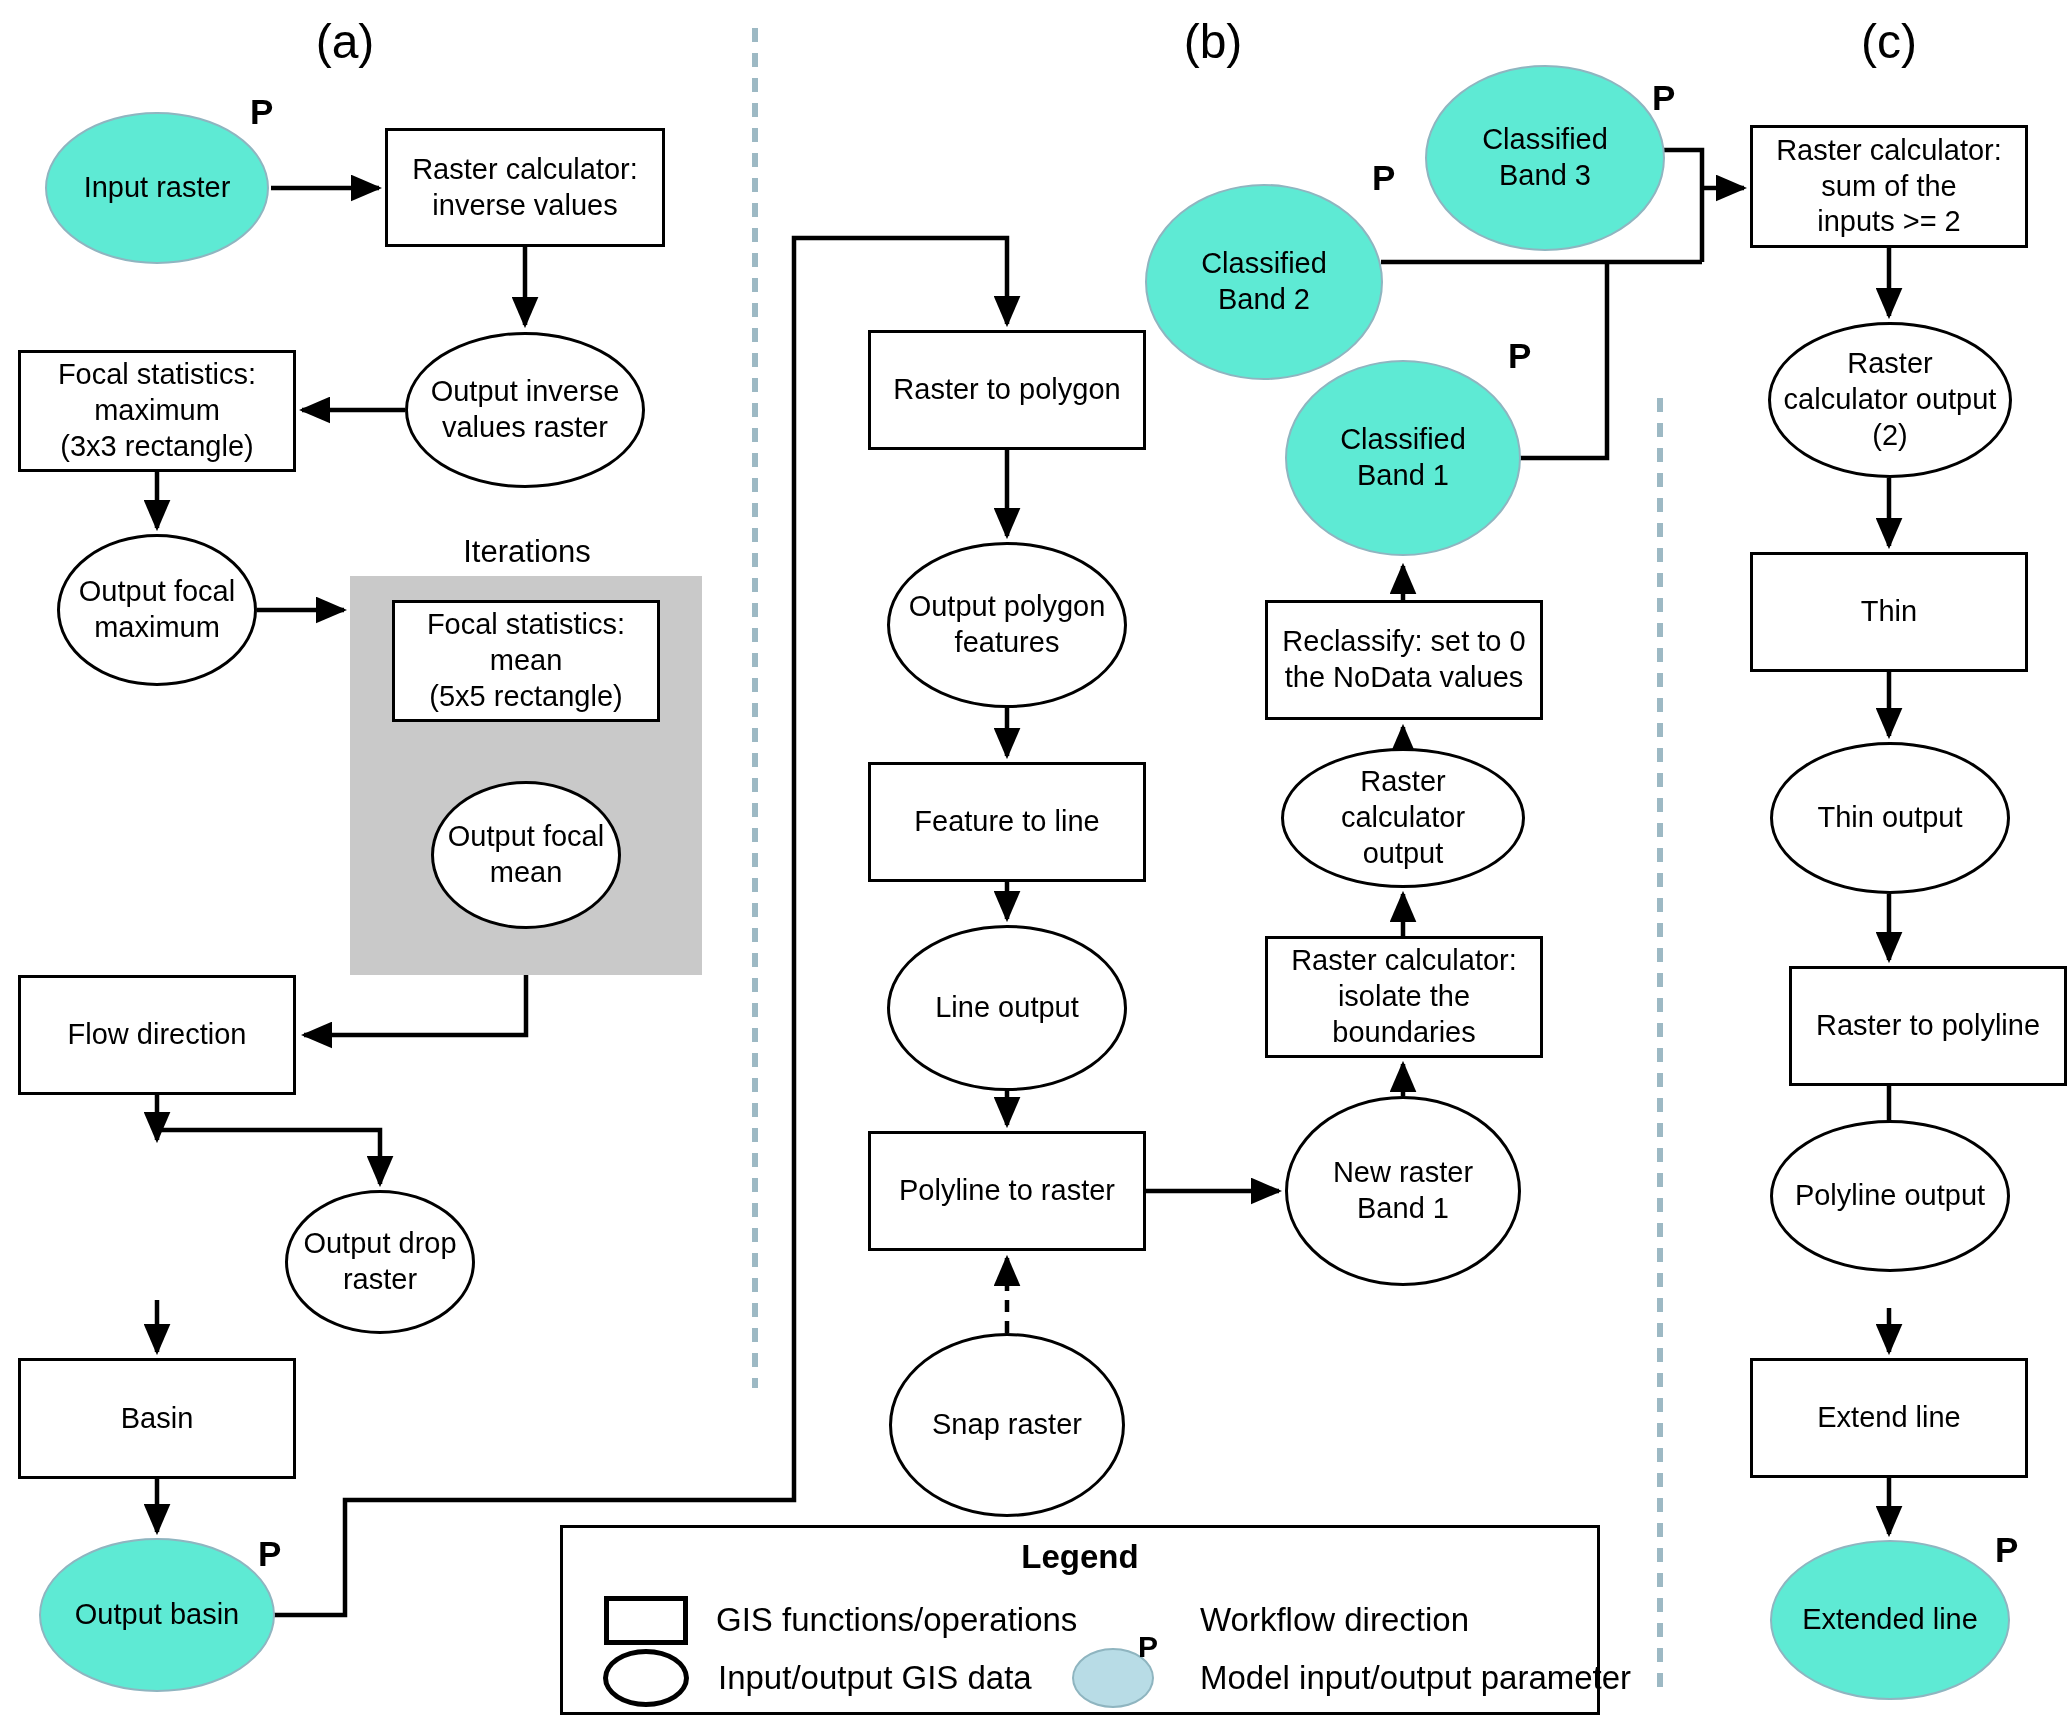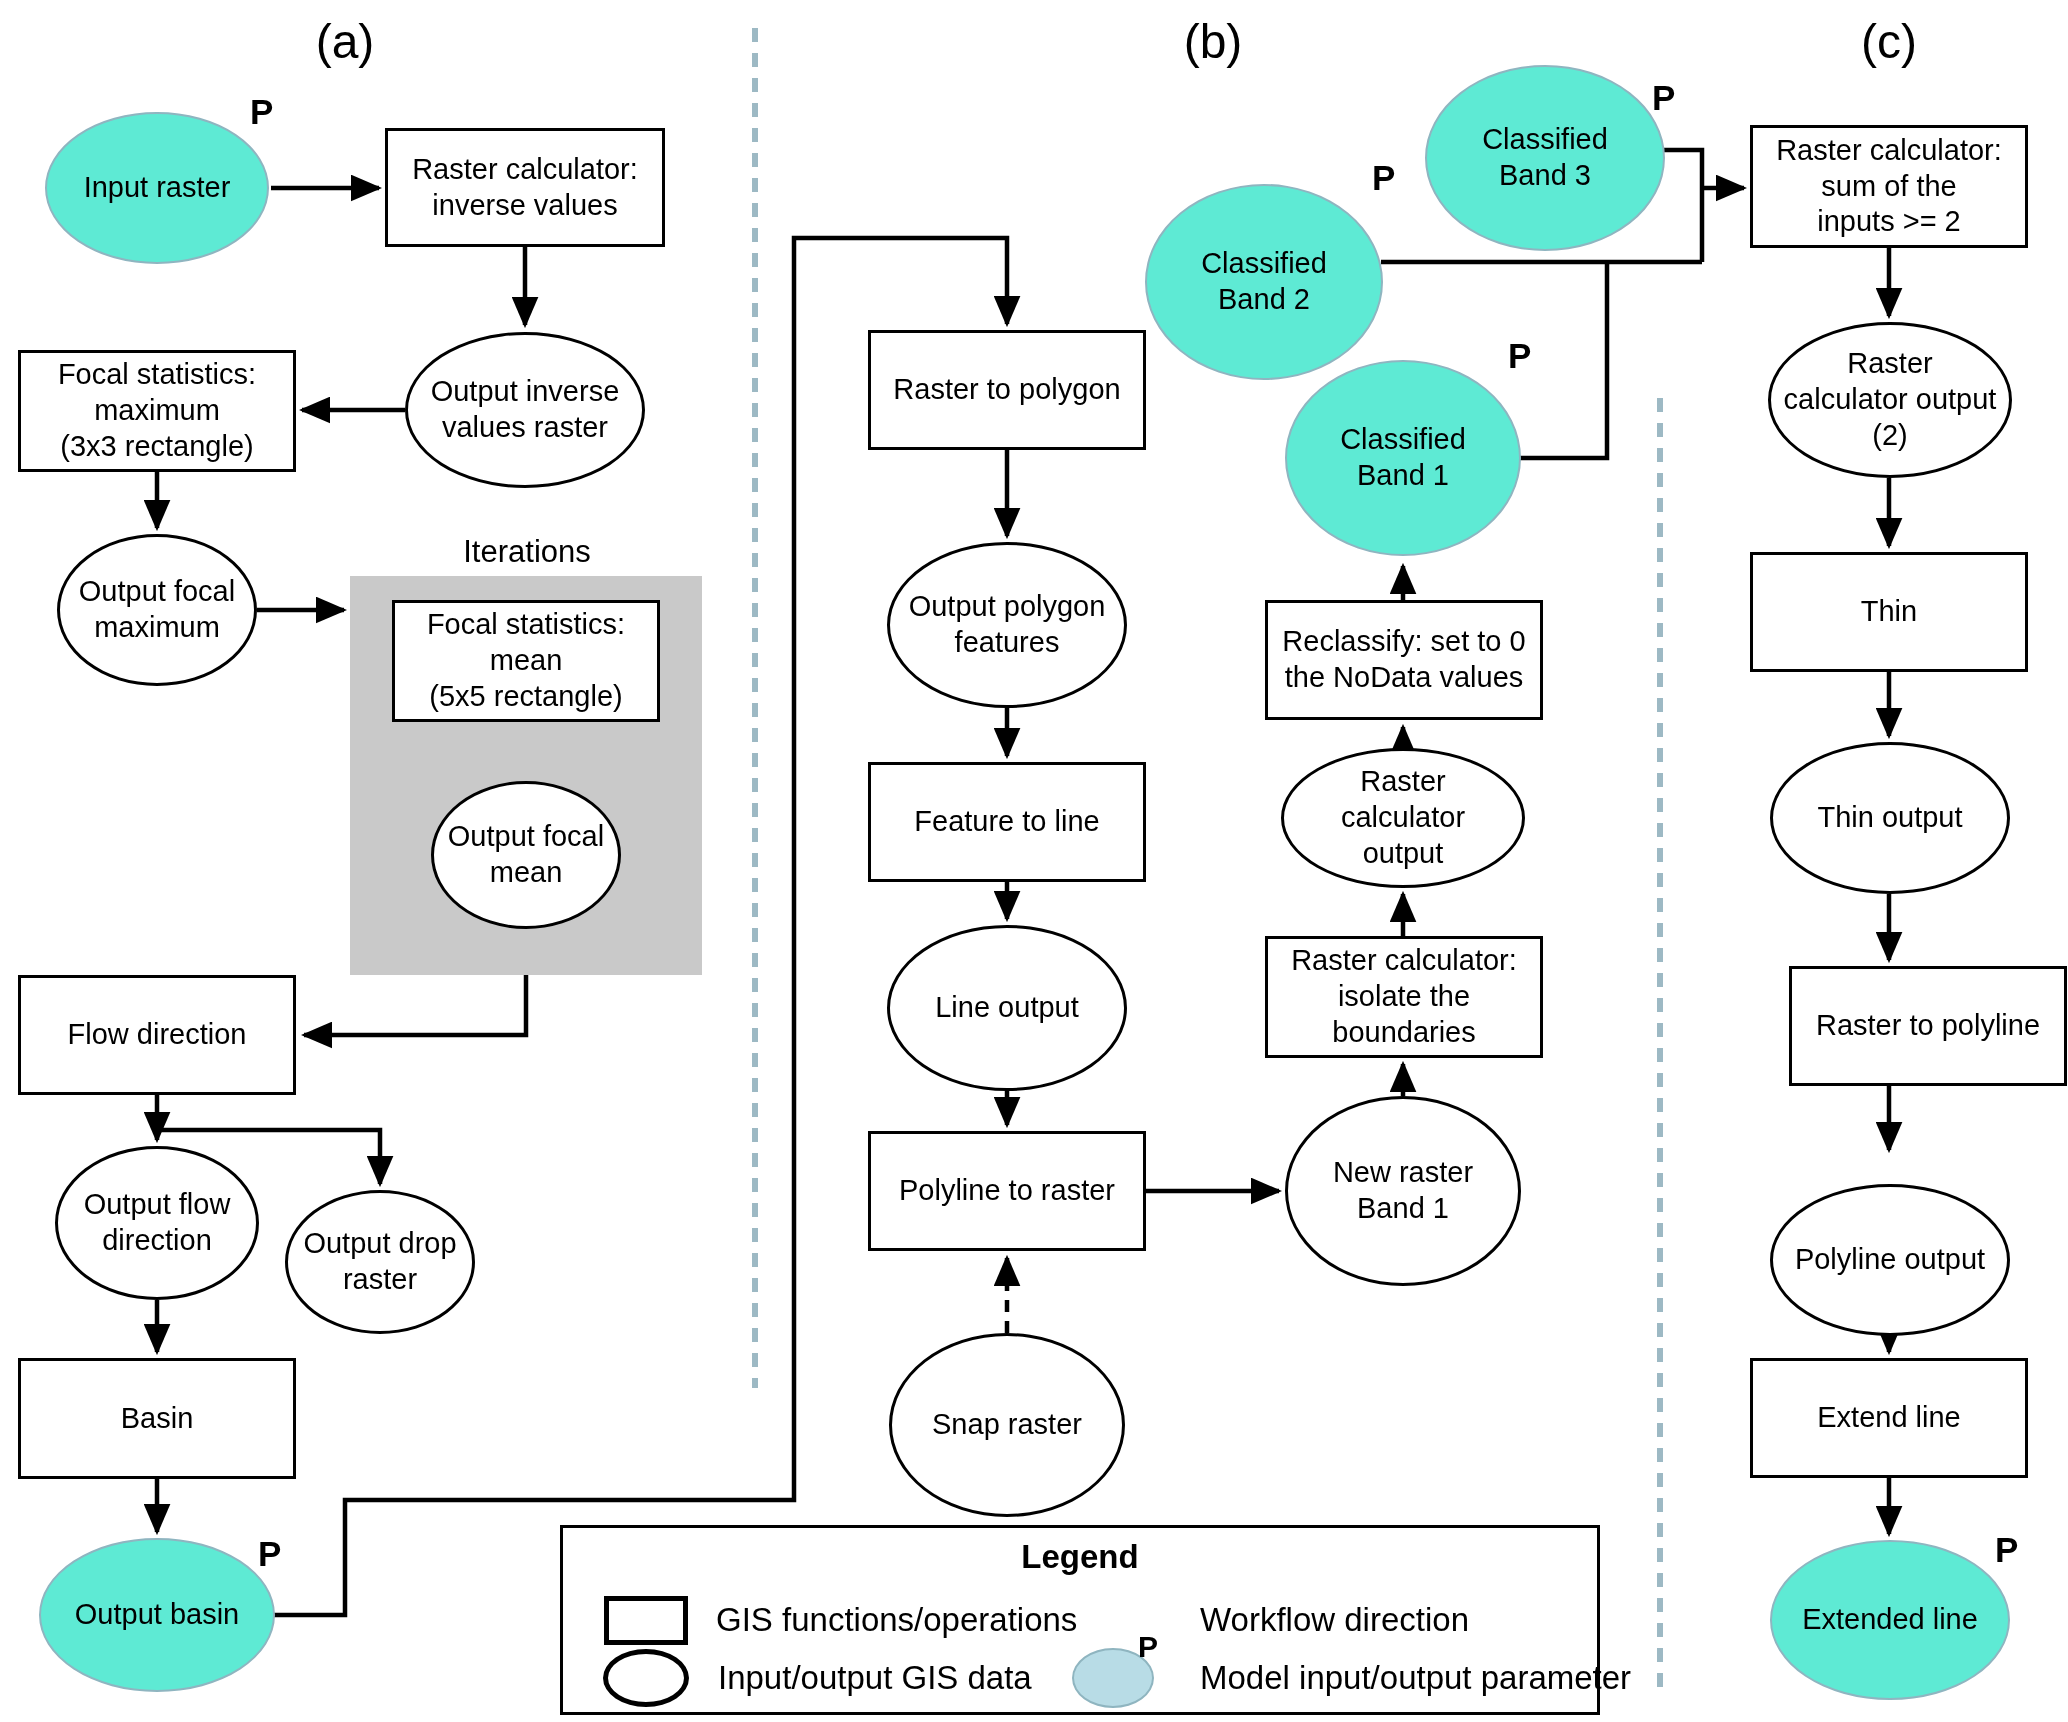--- a/index.html
+++ b/index.html
@@ -116,22 +116,20 @@
 
   <div class="node box" style="left:392px;top:600px;width:268px;height:122px;">Focal statistics:
 mean
 (5x5 rectangle)</div>
 
   <div class="node ellipse" style="left:431px;top:781px;width:190px;height:148px;">Output focal
 mean</div>
 
   <div class="node box" style="left:18px;top:975px;width:278px;height:120px;">Flow direction</div>
 
-  <div class="node ellipse" style="left:55px;top:1146px;width:204px;height:154px;">Output flow
-direction</div>
 
   <div class="node ellipse" style="left:285px;top:1190px;width:190px;height:144px;">Output drop
 raster</div>
 
   <div class="node box" style="left:18px;top:1358px;width:278px;height:121px;">Basin</div>
 
   <div class="node ellipse param" style="left:39px;top:1538px;width:236px;height:154px;">Output basin</div>
   <div class="p-marker" style="left:258px;top:1534px;">P</div>
 
   <div class="node ellipse param" style="left:1425px;top:65px;width:240px;height:186px;">Classified
@@ -180,21 +178,21 @@
   <div class="node ellipse" style="left:1768px;top:322px;width:244px;height:156px;">Raster
 calculator output
 (2)</div>
 
   <div class="node box" style="left:1750px;top:552px;width:278px;height:120px;">Thin</div>
 
   <div class="node ellipse" style="left:1770px;top:742px;width:240px;height:152px;text-align:center;">Thin output</div>
 
   <div class="node box" style="left:1750px;top:966px;width:278px;height:120px;margin-left:39px;">Raster to polyline</div>
 
-  <div class="node ellipse" style="left:1770px;top:1184px;width:240px;height:152px;">Polyline output</div>
+  <div class="node ellipse" style="left:1770px;top:1120px;width:240px;height:152px;">Polyline output</div>
 
   <div class="node box" style="left:1750px;top:1358px;width:278px;height:120px;">Extend line</div>
 
   <div class="node ellipse param" style="left:1770px;top:1540px;width:240px;height:160px;">Extended line</div>
   <div class="p-marker" style="left:1995px;top:1530px;">P</div>
 
   <div class="legend-box" style="left:560px;top:1525px;width:1040px;height:190px;"></div>
   <div class="legend-title" style="left:1080px;top:1538px;font-weight:bold;">Legend</div>
 
   <div class="sym-rect" style="left:604px;top:1596px;width:84px;height:49px;"></div>

